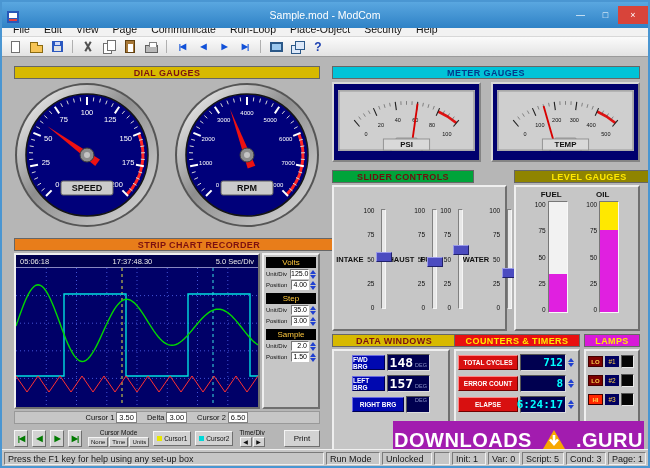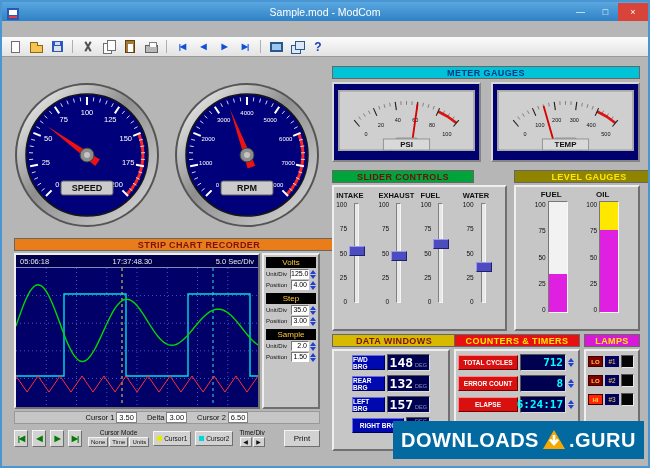--- a/index.html
+++ b/index.html
@@ -1,19 +1,19 @@
 <!DOCTYPE html>
 <html><head>
 <meta charset="utf-8">
 <style>
 *{box-sizing:border-box;margin:0;padding:0}
 body{margin:0;background:#666;font-family:"Liberation Sans",sans-serif}
 .window{position:relative;width:650px;height:468px;background:#b6b6b6;border:2px solid #4a96d2;overflow:hidden;font-family:"Liberation Sans",sans-serif}
 
-.titlebar{position:absolute;top:0;left:0;right:0;height:19px;background:linear-gradient(#5aa7e0,#2f82c6);display:flex;align-items:center;color:#fff;z-index:5}
+.titlebar{position:absolute;top:0;left:0;right:0;height:26px;background:linear-gradient(#5aa7e0,#2f82c6);display:flex;align-items:center;color:#fff;z-index:5}
 .app-icon{margin:0 5px;width:12px;height:12px;flex:0 0 auto}
 .wtitle{position:absolute;left:0;right:0;text-align:center;font-size:10.5px;pointer-events:none}
 .caption-btns{margin-left:auto;display:flex;z-index:2}
 .cap{width:25px;height:18px;display:flex;align-items:center;justify-content:center;font-size:9px;color:#fff}
 .cap.close{background:#d8443a;width:30px}
 
 .menubar{position:absolute;top:19px;left:0;right:0;height:16px;background:#f2f2f2;display:flex;align-items:center;padding-left:4px;border-bottom:1px solid #d8d8d8}
 .menu-item{padding:1px 7px;font-size:10.5px;color:#111}
 .toolbar{position:absolute;top:35px;left:0;right:0;height:20px;background:linear-gradient(#fbfbfb,#e3e3e3);border-bottom:1px solid #9a9a9a;display:flex;align-items:center;padding:0 4px;gap:3px}
 .tb-btn{width:18px;height:16px;display:flex;align-items:center;justify-content:center}
@@ -55,21 +55,21 @@
 #hdr-lamps{left:582px;top:332px;width:56px;background:#d81ad8;color:#ffe800}
 .panel{position:absolute;background:#c6c6c6;border-top:2px solid #efefef;border-left:2px solid #efefef;border-right:2px solid #6f6f6f;border-bottom:2px solid #6f6f6f}
 
 #gauges{position:absolute;left:12px;top:80px;width:306px;height:150px;display:flex;justify-content:space-between}
 .gauge{width:146px;height:146px}
 
 #meters{position:absolute;left:330px;top:80px;width:308px;display:flex;gap:10px}
 .meter-panel{width:149px;height:80px;background:#00006e;border:2px outset #d8d8d8;display:flex;align-items:center;justify-content:center}
 
 #slider-panel{left:330px;top:183px;width:175px;height:146px;display:flex;justify-content:space-evenly;padding-top:2px}
-.slider{width:40px;display:flex;flex-direction:column;align-items:flex-start}
+.slider{width:40px;display:flex;align-items:center}
 .s-label{font-size:7.5px;font-weight:bold;color:#101010;margin:2px 0 1px}
 .s-body{display:flex;gap:2px}
 .s-scale{display:flex;flex-direction:column;justify-content:space-between;height:104px;font-size:6.5px;text-align:right;color:#101010}
 .s-track{position:relative;width:16px;height:104px}
 .s-groove{position:absolute;left:5px;top:2px;bottom:2px;width:5px;background:#e8e8e8;border:1px solid #808080;border-right-color:#f5f5f5;border-bottom-color:#f5f5f5}
 .s-thumb{position:absolute;left:0;width:16px;height:10px;background:#4c4cc0;border:1px solid;border-color:#9a9ae8 #20206a #20206a #9a9ae8}
 
 #level-panel{left:512px;top:183px;width:126px;height:146px;display:flex;justify-content:space-evenly}
 .level{display:flex;flex-direction:column;align-items:center}
 .lv-label{font-size:8px;font-weight:bold;margin:3px 0 2px;color:#101010}
@@ -124,21 +124,21 @@
 .l-badge{width:15px;height:11px;background:#7c0000;color:#ffd24a;font-size:6px;font-weight:bold;display:flex;align-items:center;justify-content:center;border:1px solid #400000}
 .l-badge.hi{background:#ff2600}
 .l-chip{width:14px;height:11px;background:#000060;color:#ffd24a;font-size:6.5px;display:flex;align-items:center;justify-content:center}
 .l-lamp{width:13px;height:13px;background:#050505;border:1px solid;border-color:#555 #e8e8e8 #e8e8e8 #555}
 
 .statusbar{position:absolute;left:0;right:0;bottom:0;height:17px;background:#c6c6c6;border-top:1px solid #f0f0f0;display:flex;align-items:center;gap:2px;padding:1px 2px;font-size:9px;color:#151515;z-index:60}
 .st-panel{height:13px;line-height:12px;padding:0 3px;border:1px solid;border-color:#7a7a7a #f0f0f0 #f0f0f0 #7a7a7a;white-space:nowrap;overflow:hidden}
 .st-help{flex:1}
 .st-items{display:flex;gap:2px}
 
-.watermark{position:absolute;left:391px;top:419px;right:4px;height:38px;background:#0369a1;display:flex;align-items:center;justify-content:center;gap:3px;z-index:50}
+.watermark{position:absolute;left:391px;top:419px;right:4px;height:38px;background:#a21caf;display:flex;align-items:center;justify-content:center;gap:10px;z-index:50}
 .wm-txt{color:#fff;font-size:20px;font-weight:bold;letter-spacing:.5px}
 </style>
 </head>
 <body>
 
 <div class="window">
 
   <div class="titlebar">
     <span class="app-icon">
       <svg width="12" height="12">
@@ -148,20 +148,31 @@
         </svg>
     </span>
     <span class="wtitle">Sample.mod - ModCom</span>
     <span class="caption-btns">
       <span class="cap">—</span>
       <span class="cap">□</span>
       <span class="cap close">×</span>
     </span>
   </div>
 
+  <div class="menubar">
+      <span class="menu-item">File</span>
+      <span class="menu-item">Edit</span>
+      <span class="menu-item">View</span>
+      <span class="menu-item">Page</span>
+      <span class="menu-item">Communicate</span>
+      <span class="menu-item">Run-Loop</span>
+      <span class="menu-item">Place-Object</span>
+      <span class="menu-item">Security</span>
+      <span class="menu-item">Help</span>
+    </div>
   <div class="toolbar">
       <span class="tb-btn">
         <span class="ic-new"></span>
       </span>
       <span class="tb-btn">
         <span class="ic-open"></span>
       </span>
       <span class="tb-btn">
         <span class="ic-save"></span>
       </span>
@@ -186,20 +197,21 @@
       <span class="tb-sep"></span>
       <span class="tb-btn">
         <span class="ic-monitor"></span>
       </span>
       <span class="tb-btn">
         <span class="ic-windows"></span>
       </span>
       <span class="tb-btn tb-glyph g-help">?</span>
     </div>
 
+  <div class="sec" id="hdr-dial">DIAL GAUGES</div>
   <div class="sec" id="hdr-meter">METER GAUGES</div>
   <div class="sec" id="hdr-slider">SLIDER CONTROLS</div>
   <div class="sec" id="hdr-level">LEVEL GAUGES</div>
   <div class="sec" id="hdr-strip">STRIP CHART RECORDER</div>
   <div class="sec" id="hdr-data">DATA WINDOWS</div>
   <div class="sec" id="hdr-count">COUNTERS &amp; TIMERS</div>
   <div class="sec" id="hdr-lamps">LAMPS</div>
 
   <div id="gauges">
     <div class="gauge"><svg width="146" height="146" viewBox="0 0 146 146">
@@ -647,27 +659,20 @@
 
   <div class="panel" id="data-panel">
     <div class="d-row">
         <span class="d-label">FWD BRG</span>
         <span class="d-disp">
           <span class="d-val">148</span>
           <span class="d-unit">DEG</span>
         </span>
       </div>
     <div class="d-row">
-        <span class="d-label">REAR BRG</span>
-        <span class="d-disp">
-          <span class="d-val">132</span>
-          <span class="d-unit">DEG</span>
-        </span>
-      </div>
-    <div class="d-row">
         <span class="d-label">LEFT BRG</span>
         <span class="d-disp">
           <span class="d-val">157</span>
           <span class="d-unit">DEG</span>
         </span>
       </div>
     <div class="d-row">
         <span class="d-label">RIGHT BRG</span>
         <span class="d-disp">
           <span class="d-val"></span>
@@ -720,20 +725,33 @@
         <span class="l-chip">#2</span>
         <span class="l-lamp"></span>
       </div>
     <div class="l-row">
         <span class="l-badge hi">HI</span>
         <span class="l-chip">#3</span>
         <span class="l-lamp"></span>
       </div>
   </div>
 
+  <div class="statusbar">
+    <span class="st-panel st-help">Press the F1 key for help using any set-up box</span>
+    <span class="st-items">
+        <span class="st-panel" style="width: 54px;">Run Mode</span>
+        <span class="st-panel" style="width: 50px;">Unlocked</span>
+        <span class="st-panel" style="width: 16px;"></span>
+        <span class="st-panel" style="width: 34px;">Init: 1</span>
+        <span class="st-panel" style="width: 32px;">Var: 0</span>
+        <span class="st-panel" style="width: 42px;">Script: 5</span>
+        <span class="st-panel" style="width: 40px;">Cond: 3</span>
+        <span class="st-panel" style="width: 38px;">Page: 1</span>
+      </span>
+  </div>
 
   <div class="watermark">
     <span class="wm-txt">DOWNLOADS</span>
     <svg width="24" height="22">
         <path d="M12,1 L23,20 L1,20 Z" fill="#f7a800"></path>
         <path d="M12,6 L12,13 M8,10.5 L12,15 L16,10.5" stroke="#fff" stroke-width="2.6" fill="none"></path>
       </svg>
     <span class="wm-txt">.GURU</span>
   </div>
 

